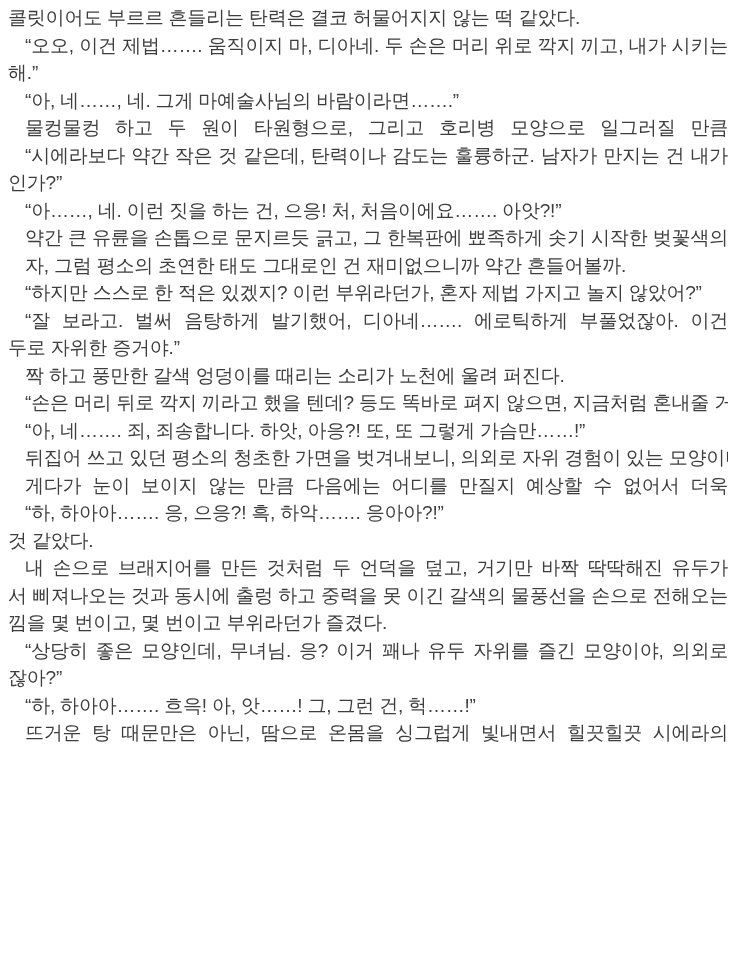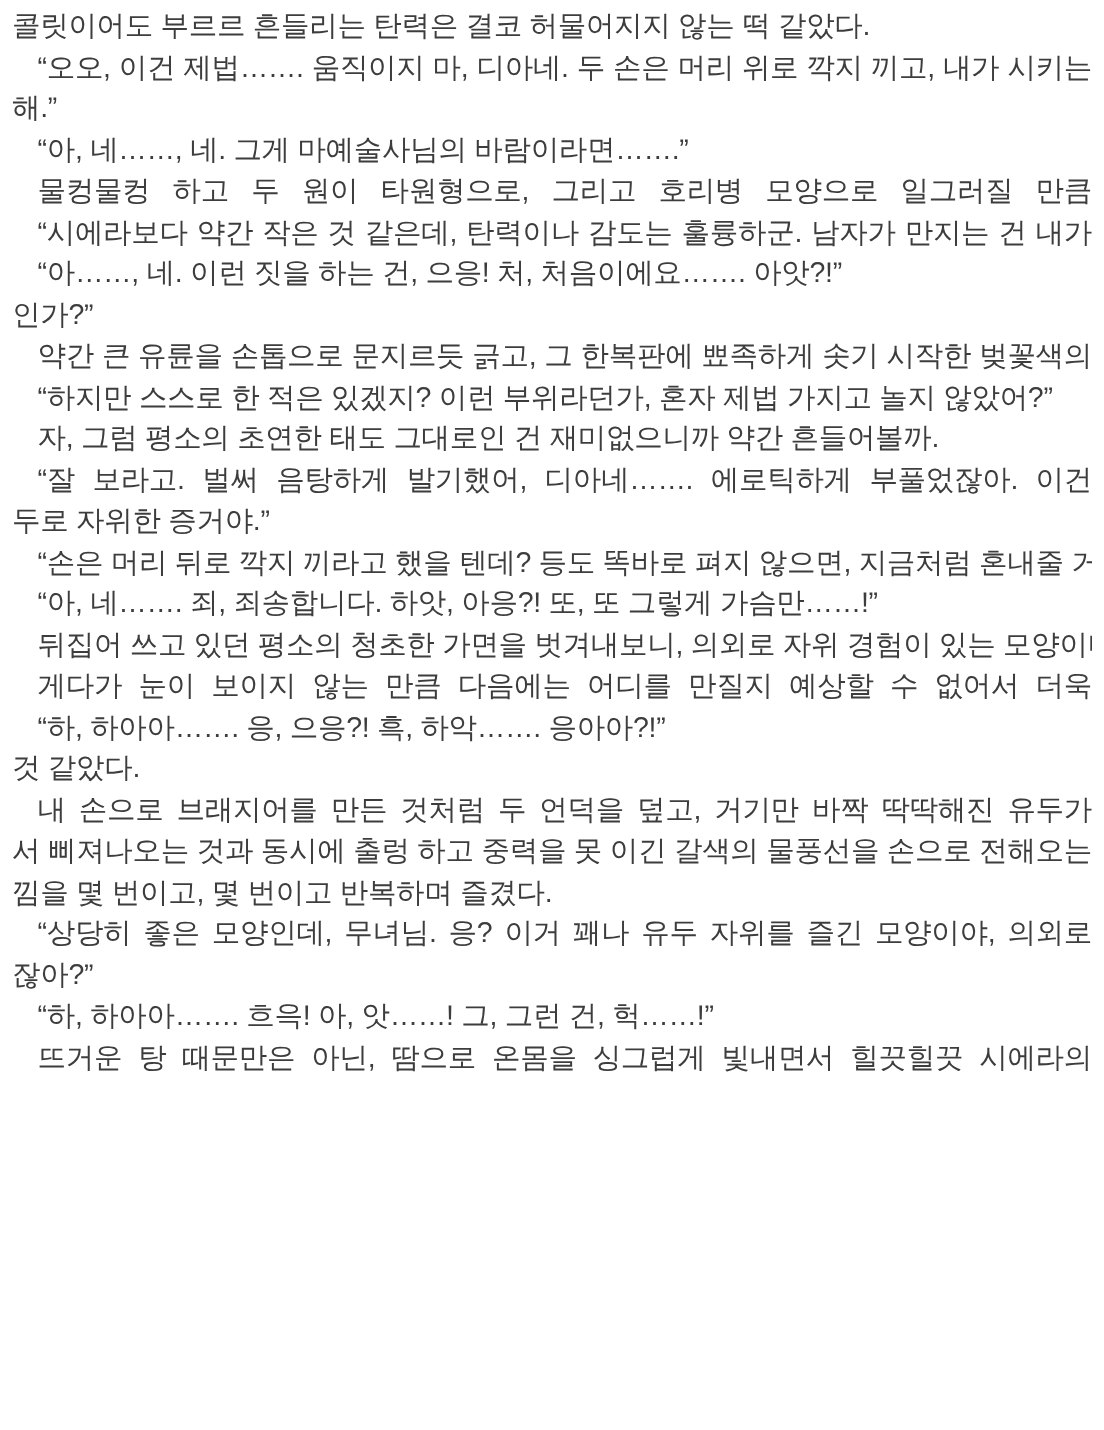--- a/index.html
+++ b/index.html
@@ -45,34 +45,35 @@
 <body>
 
 <main class="page">
   <div class="text-content" id="text-content">
       <div class="line">콜릿이어도 부르르 흔들리는 탄력은 결코 허물어지지 않는 떡 같았다.</div>
       <div class="line indent fill">“오오, 이건 제법……. 움직이지 마, 디아네. 두 손은 머리 위로 깍지 끼고, 내가 시키는 대로</div>
       <div class="line">해.”</div>
       <div class="line indent">“아, 네……, 네. 그게 마예술사님의 바람이라면…….”</div>
       <div class="line indent fill">물컹물컹 하고 두 원이 타원형으로, 그리고 호리병 모양으로 일그러질 만큼 주무르다가 상</div>
       <div class="line indent fill">“시에라보다 약간 작은 것 같은데, 탄력이나 감도는 훌륭하군. 남자가 만지는 건 내가 처음</div>
+      <div class="line">인가?”</div>
       <div class="line indent">“아……, 네. 이런 짓을 하는 건, 으응! 처, 처음이에요……. 아앗?!”</div>
-      <div class="line">인가?”</div>
       <div class="line indent fill">약간 큰 유륜을 손톱으로 문지르듯 긁고, 그 한복판에 뾰족하게 솟기 시작한 벚꽃색의 유두</div>
+      <div class="line indent">자, 그럼 평소의 초연한 태도 그대로인 건 재미없으니까 약간 흔들어볼까.</div>
       <div class="line indent">“하지만 스스로 한 적은 있겠지? 이런 부위라던가, 혼자 제법 가지고 놀지 않았어?”</div>
-      <div class="line indent">자, 그럼 평소의 초연한 태도 그대로인 건 재미없으니까 약간 흔들어볼까.</div>
       <div class="line indent fill">“잘 보라고. 벌써 음탕하게 발기했어, 디아네……. 에로틱하게 부풀었잖아. 이건 상당히 유</div>
       <div class="line">두로 자위한 증거야.”</div>
+      <div class="line indent">짝 하고 풍만한 갈색 엉덩이를 때리는 소리가 노천에 울려 퍼진다.</div>
       <div class="line indent">“손은 머리 뒤로 깍지 끼라고 했을 텐데? 등도 똑바로 펴지 않으면, 지금처럼 혼내줄 거야.”</div>
       <div class="line indent">“아, 네……. 죄, 죄송합니다. 하앗, 아응?! 또, 또 그렇게 가슴만……!”</div>
       <div class="line indent">뒤집어 쓰고 있던 평소의 청초한 가면을 벗겨내보니, 의외로 자위 경험이 있는 모양이다.</div>
       <div class="line indent fill">게다가 눈이 보이지 않는 만큼 다음에는 어디를 만질지 예상할 수 없어서 더욱 민감해지는</div>
       <div class="line indent">“하, 하아아……. 응, 으응?! 흑, 하악……. 응아아?!”</div>
       <div class="line">것 같았다.</div>
       <div class="line indent fill">내 손으로 브래지어를 만든 것처럼 두 언덕을 덮고, 거기만 바짝 딱딱해진 유두가 손바닥에</div>
       <div class="line fill">서 삐져나오는 것과 동시에 출렁 하고 중력을 못 이긴 갈색의 물풍선을 손으로 전해오는 느</div>
-      <div class="line">낌을 몇 번이고, 몇 번이고 반복하며 즐겼다.</div>
+      <div class="line">낌을 몇 번이고, 몇 번이고 부위라던가 즐겼다.</div>
       <div class="line indent fill">“상당히 좋은 모양인데, 무녀님. 응? 이거 꽤나 유두 자위를 즐긴 모양이야, 의외로 변태였</div>
       <div class="line">잖아?”</div>
       <div class="line indent">“하, 하아아……. 흐윽! 아, 앗……! 그, 그런 건, 헉……!”</div>
       <div class="line indent fill">뜨거운 탕 때문만은 아닌, 땀으로 온몸을 싱그럽게 빛내면서 힐끗힐끗 시에라의 눈치를 살</div>
     </div>
 </main>
 
 </body></html>

